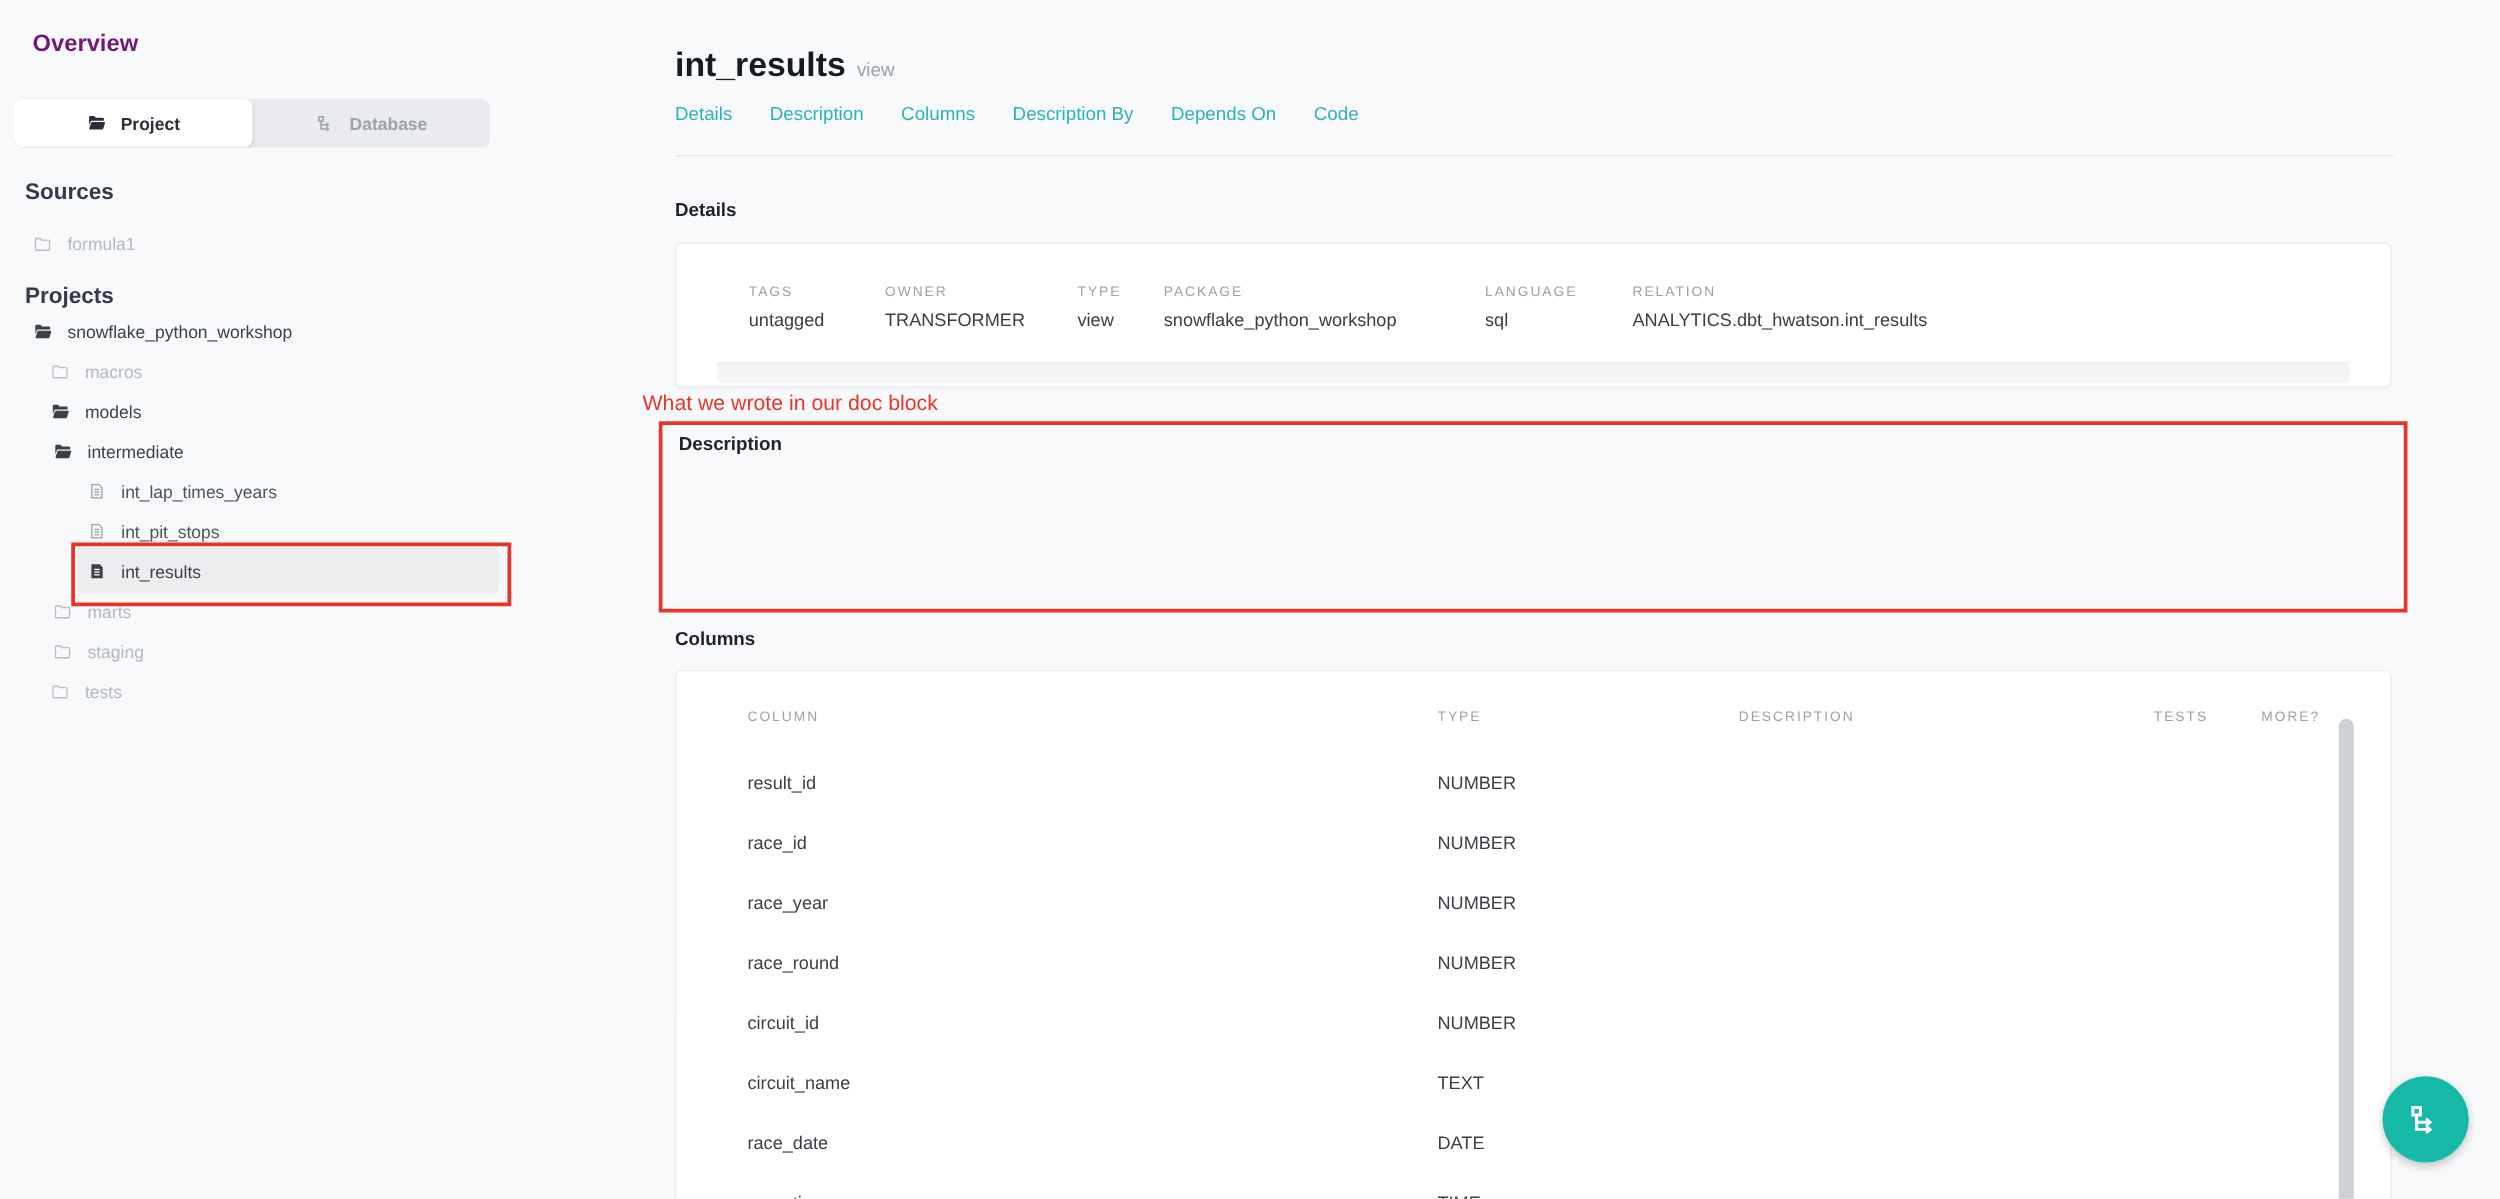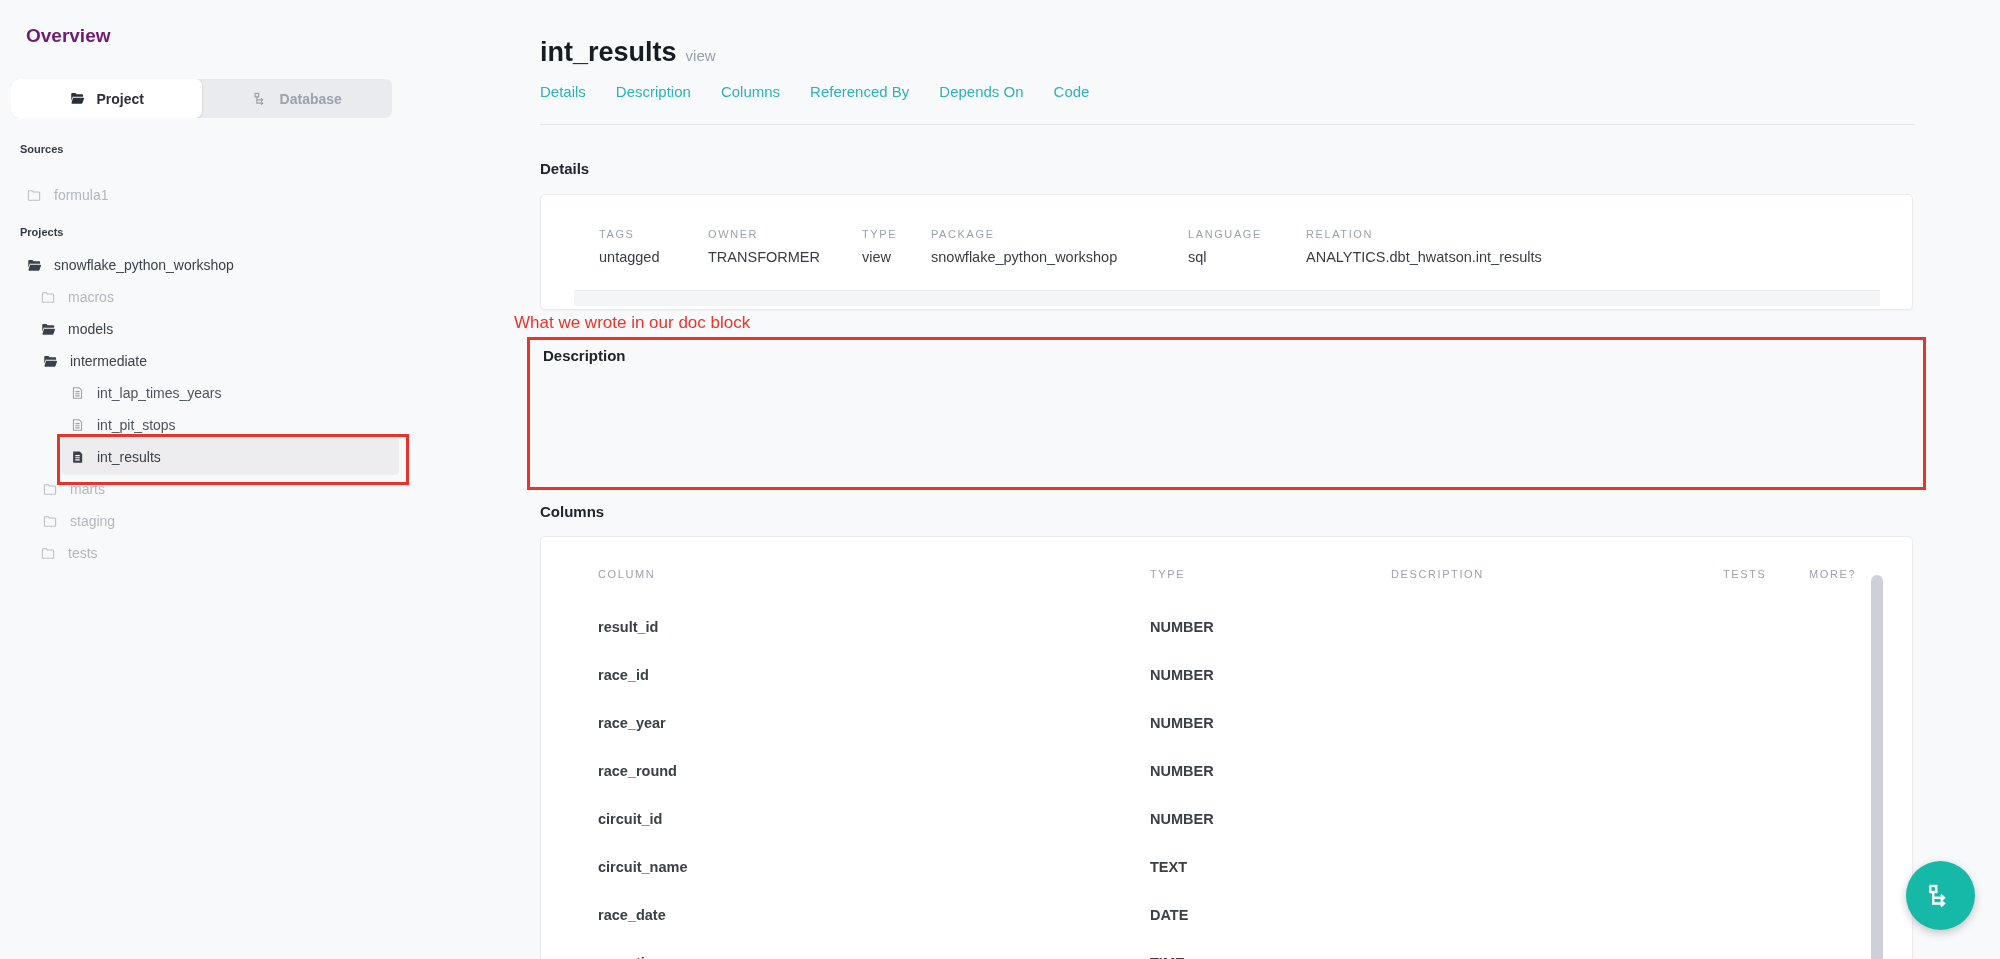--- a/index.html
+++ b/index.html
@@ -9,21 +9,21 @@
     background:#f8f9fb;
     font-family:"Liberation Sans", sans-serif;
     color:#3a4047;
   }
   
   .sidebar { position:absolute; left:0; top:0; width:440px; height:959px; }
   .overview { position:absolute; left:26px; top:25px; font-size:19px; font-weight:bold; color:#701a75; }
   .toggle { position:absolute; left:11px; top:79px; width:381px; height:39px; background:#e9ebee; border-radius:7px; display:flex; overflow:hidden; }
   .tbtn { flex:1; display:flex; align-items:center; justify-content:center; gap:10px; border:none; background:transparent; font-family:inherit; font-size:14px; font-weight:bold; color:#9ba2ab; border-radius:7px; cursor:pointer; padding:0; }
   .tbtn.active { background:#ffffff; color:#2a2f38; box-shadow:0 1px 3px rgba(0,0,0,.14); }
-  .side-heading { position:absolute; left:20px; font-size:11px; font-weight:bold; color:#343b46; }
+  .side-heading { position:absolute; left:20px; font-size:18px; font-weight:bold; color:#343b46; }
   .tree { position:absolute; left:0; top:249px; width:440px; }
   .tree-row, .src-row { display:flex; align-items:center; gap:11px; height:32px; font-size:14px; cursor:pointer; position:relative; }
   .src-row { position:absolute; left:0; top:179px; width:440px; }
   .lvl1 { padding-left:25px; } .lvl2 { padding-left:39px; } .lvl3 { padding-left:41px; } .lvl4 { padding-left:68px; }
   .dark  { color:#3b4149; } .dark .ticon { color:#3b4149; }
   .mid   { color:#4d535b; } .mid  .ticon { color:#9aa1aa; }
   .muted { color:#b3b8bf; } .muted .ticon { color:#b9bec5; }
   .ticon { display:inline-flex; width:18px; justify-content:center; flex:none; }
   .tlabel { position:relative; z-index:2; }
   .tree-row.selected .ticon { position:relative; z-index:2; }
@@ -47,21 +47,21 @@
   
   .annotation { position:absolute; left:-26px; top:313px; font-size:17px; color:#e8352c; }
   .redbox { position:absolute; left:-13px; top:337px; width:1399px; height:153px; border:3px solid #e8352c; }
   .desc-heading { position:absolute; left:13px; top:7px; font-size:15px; font-weight:bold; color:#20242b; }
   .desc-card { left:13px; top:39px; width:1373px; height:102px; }
   .desc-body { position:absolute; left:32px; top:16px; width:1300px; font-size:14.5px; line-height:33px; color:#4d535b; }
   
   .columns-card { left:0; top:536px; width:1373px; height:440px; }
   .th { position:absolute; top:31px; font-size:11px; letter-spacing:1.6px; color:#9ba2ac; white-space:nowrap; }
   .rows { position:absolute; left:0; top:66px; right:0; }
-  .trow { position:relative; height:48px; cursor:pointer;font-weight:bold; }
+  .trow { position:relative; height:48px; cursor:pointer; }
   .cell { position:absolute; top:0; line-height:48px; font-size:14.5px; color:#3a4047; white-space:nowrap; }
   .c-name { left:57px; } .c-type { left:609px; }
   .scrollbar { position:absolute; left:1330px; top:38px; width:12px; height:400px; background:#cdd1d7; border-radius:7px; }
   
   .fab { position:absolute; left:1906px; top:861px; width:69px; height:69px; border-radius:50%; background:#16b8a8; border:none; cursor:pointer; display:flex; align-items:center; justify-content:center; color:#ffffff; box-shadow:0 3px 8px rgba(0,0,0,.22); }
   svg { display:block; }
 </style>
 </head>
 <body>
 
@@ -195,21 +195,21 @@
   </div>
 </aside>
 
 <main class="main">
   <h1 class="page-title"><span>int_results</span><span class="subtitle">view</span></h1>
 
   <nav class="tabs">
     <a class="tab">Details</a>
     <a class="tab">Description</a>
     <a class="tab">Columns</a>
-    <a class="tab">Referenced By</a>
+    <a class="tab">Description By</a>
     <a class="tab">Depends On</a>
     <a class="tab">Code</a>
   </nav>
 
   <div class="divider"></div>
 
   <div class="sec-title" style="top:160px">Details</div>
 
   <section class="card details-card">
     <div class="dfield" style="left:58px">

